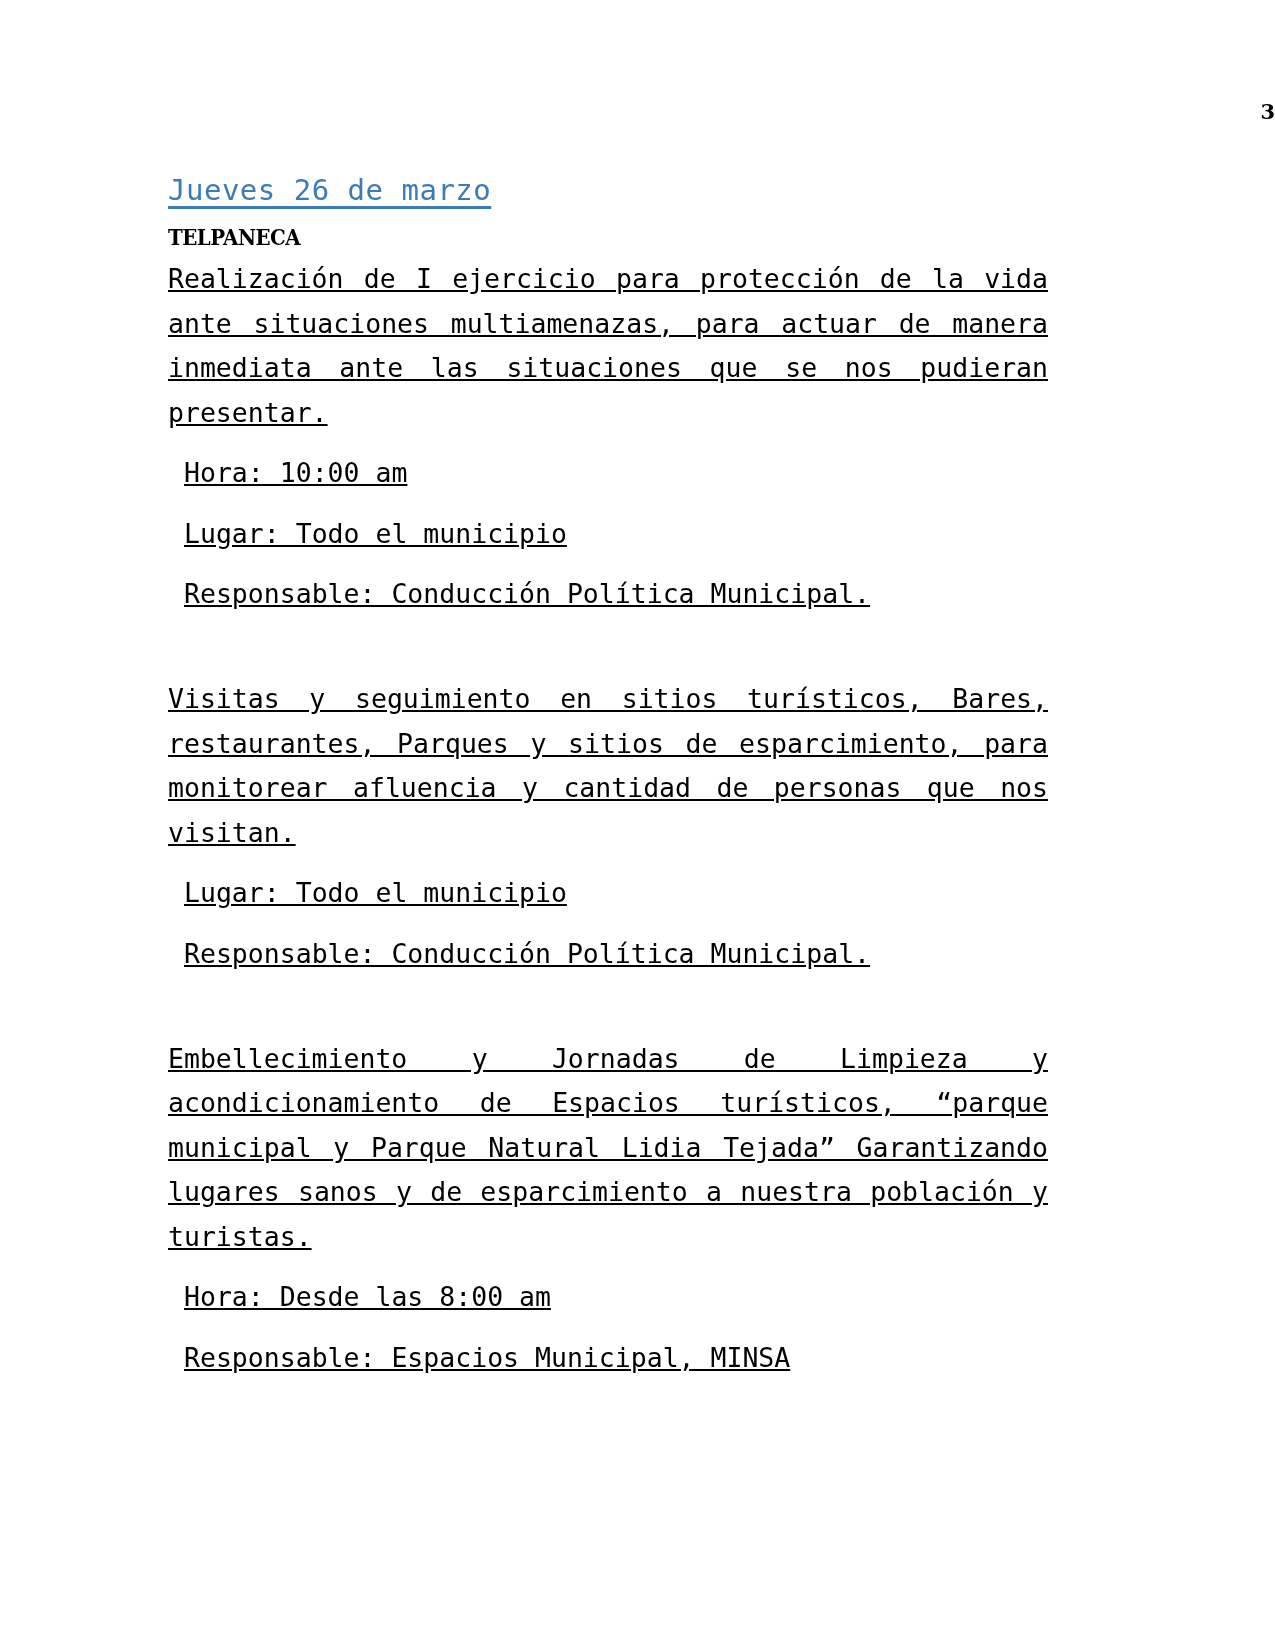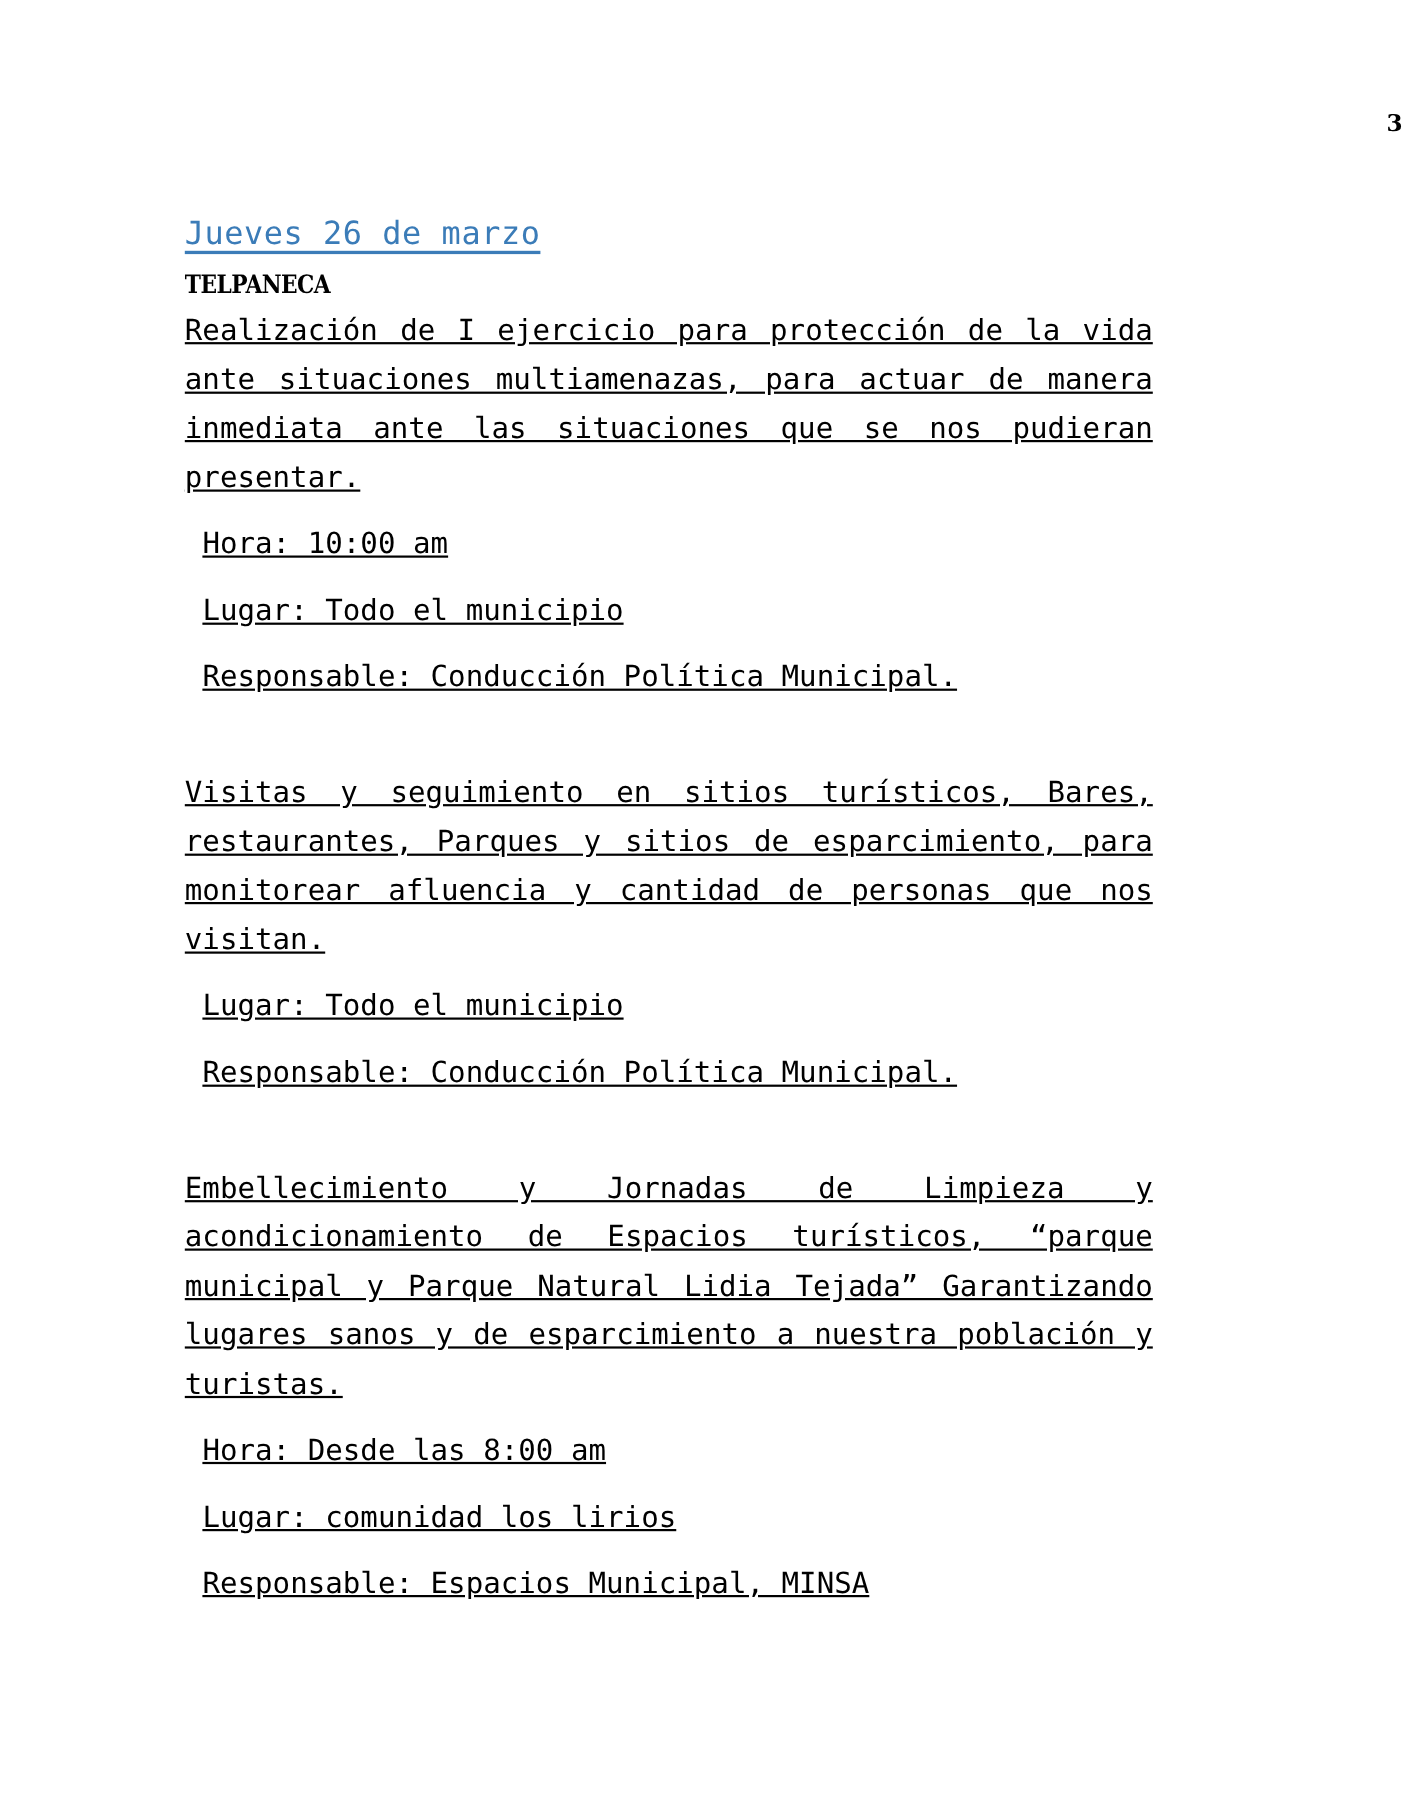--- a/index.html
+++ b/index.html
@@ -33,21 +33,21 @@
     font-weight: bold;
     font-size: 21px;
     line-height: 24px;
     color: #000;
   }
 
   
   .content {
     position: absolute;
     left: 168px;
-    top: 192px;
+    top: 170px;
     width: 880px;
   }
 
   
   .date-heading {
     font-family: "DejaVu Sans Mono", "Liberation Mono", monospace;
     font-size: 29px;
     line-height: 40px;
     letter-spacing: 0.5px;
     color: #3b7cb8;
@@ -129,18 +129,17 @@
       <p class="para">Visitas y seguimiento en sitios turísticos, Bares, restaurantes, Parques y sitios de esparcimiento, para monitorear afluencia y cantidad de personas que nos visitan.</p>
       <p class="field">Lugar: Todo el municipio</p>
       <p class="field">Responsable: Conducción Política Municipal.</p>
     </div>
 
     <div class="spacer"></div>
 
     <div class="block">
       <p class="para">Embellecimiento y Jornadas de Limpieza y acondicionamiento de Espacios turísticos, “parque municipal y Parque Natural Lidia Tejada” Garantizando lugares sanos y de esparcimiento a nuestra población y turistas.</p>
       <p class="field">Hora: Desde las 8:00 am</p>
-      <p class="field">Lugar: comunidad los lirios</p>
       <p class="field">Responsable: Espacios Municipal, MINSA</p>
     </div>
 
   </div>
 </div>
 
 </body></html>

